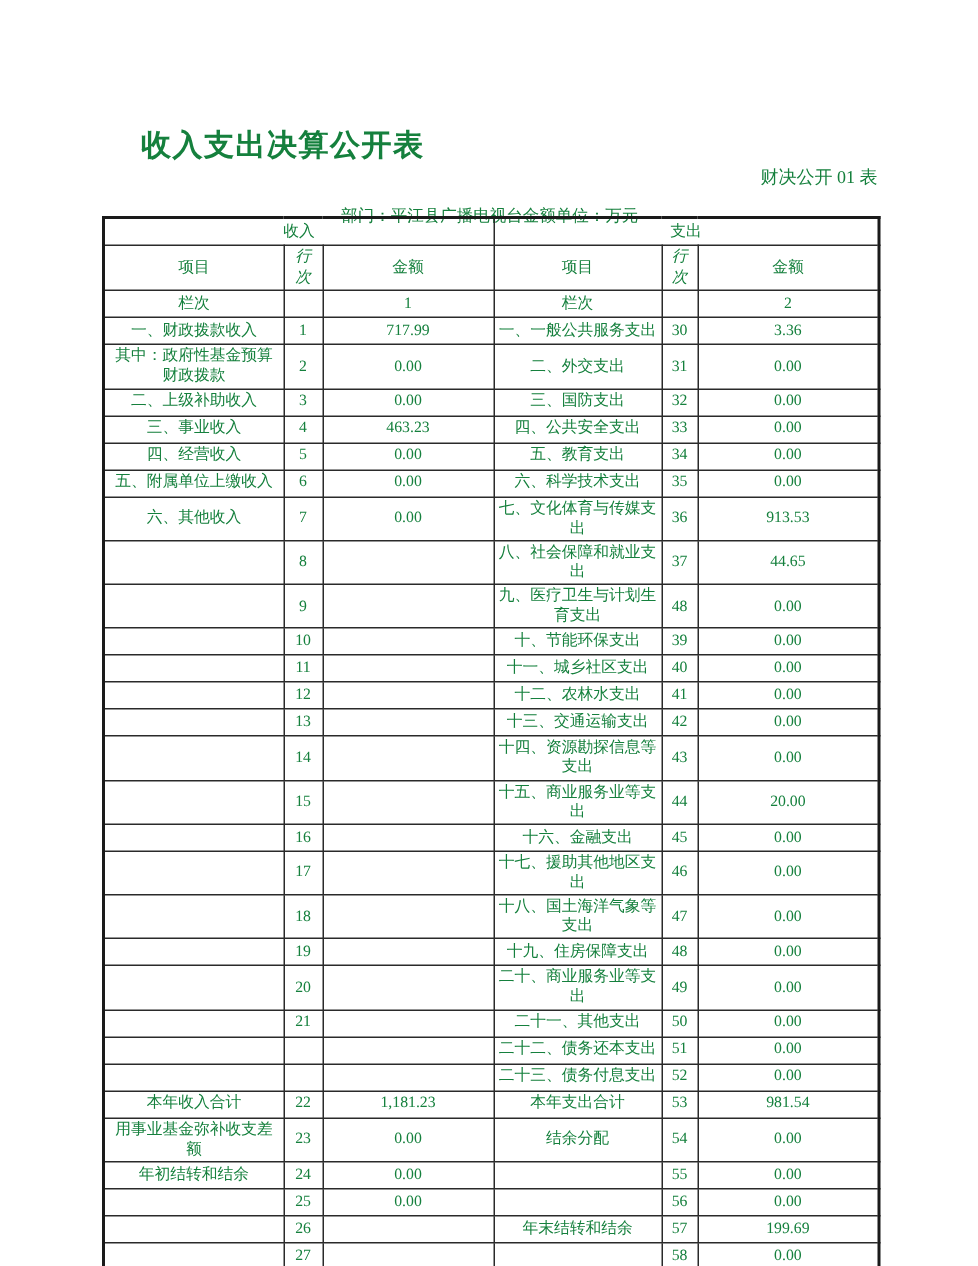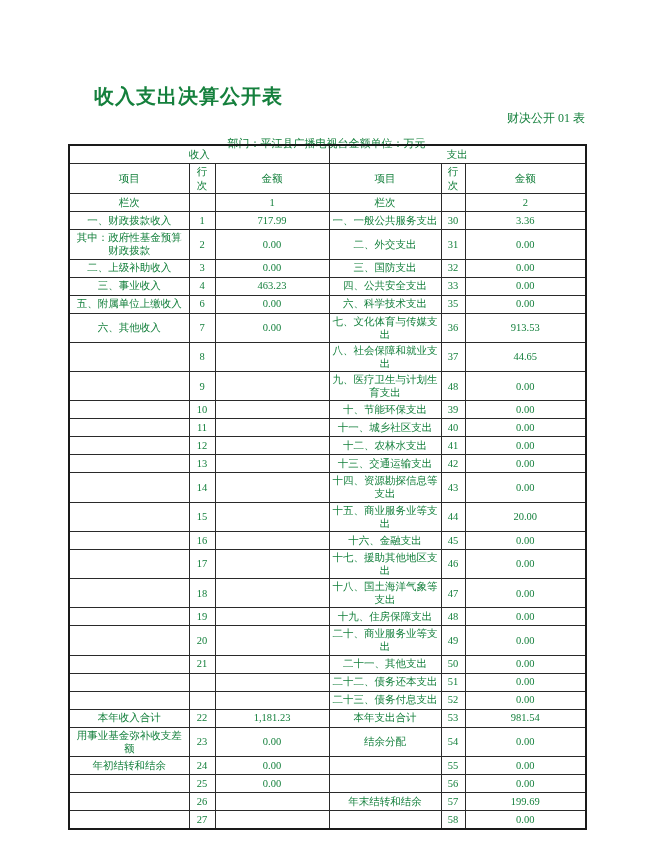--- a/index.html
+++ b/index.html
@@ -36,21 +36,21 @@
     border:1px solid #2a2a2a;
     text-align:center; vertical-align:middle;
     padding:1px 2px;
     height:15px;
     line-height:1.25;
     font-weight:normal;
     word-break:break-all;
   }
   tr.section-row td { height:15px; }
   tr.colhead-row td { height:26px; }
-  .lineno-inner { display:inline-block; width:12px; word-break:break-all; line-height:1.3; }
+  .lineno-inner { display:inline-block; width:12px; word-break:break-all; line-height:1.3;font-style:italic; }
   td.bold { font-weight:bold; }
 </style>
 </head>
 <body>
 
 <div class="page">
 
   <div class="title">收入支出决算公开表</div>
 
   <div class="doc-code">财决公开 01 表</div>
@@ -118,20 +118,28 @@
         </tr>
         <tr>
           <td class="item">三、事业收入</td>
           <td class="line">4</td>
           <td class="amt">463.23</td>
           <td class="item">四、公共安全支出</td>
           <td class="line">33</td>
           <td class="amt">0.00</td>
         </tr>
         <tr>
+          <td class="item">四、经营收入</td>
+          <td class="line">5</td>
+          <td class="amt">0.00</td>
+          <td class="item">五、教育支出</td>
+          <td class="line">34</td>
+          <td class="amt">0.00</td>
+        </tr>
+        <tr>
           <td class="item">五、附属单位上缴收入</td>
           <td class="line">6</td>
           <td class="amt">0.00</td>
           <td class="item">六、科学技术支出</td>
           <td class="line">35</td>
           <td class="amt">0.00</td>
         </tr>
         <tr>
           <td class="item">六、其他收入</td>
           <td class="line">7</td>

